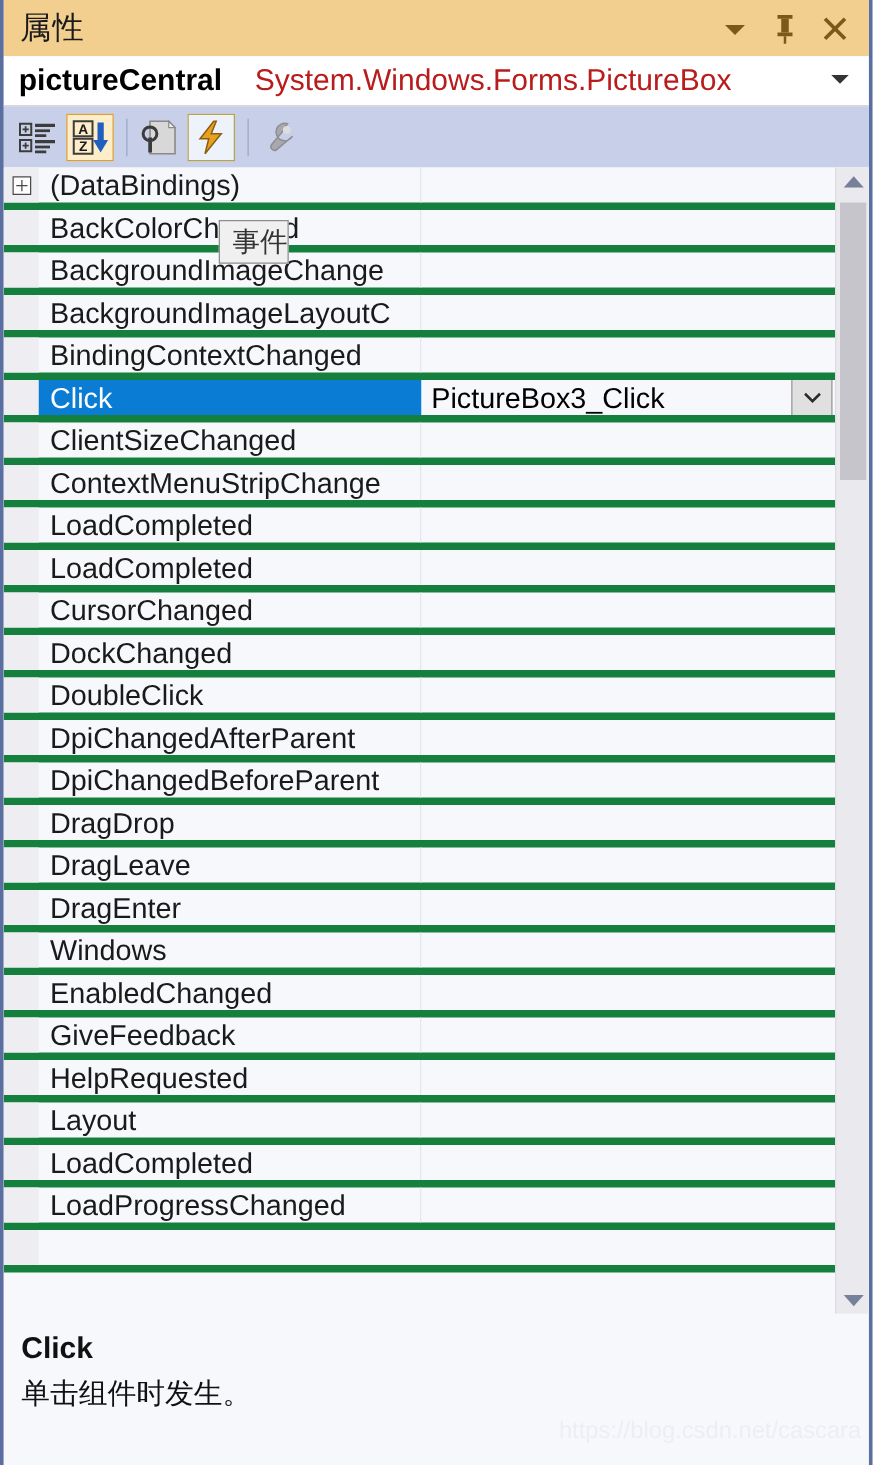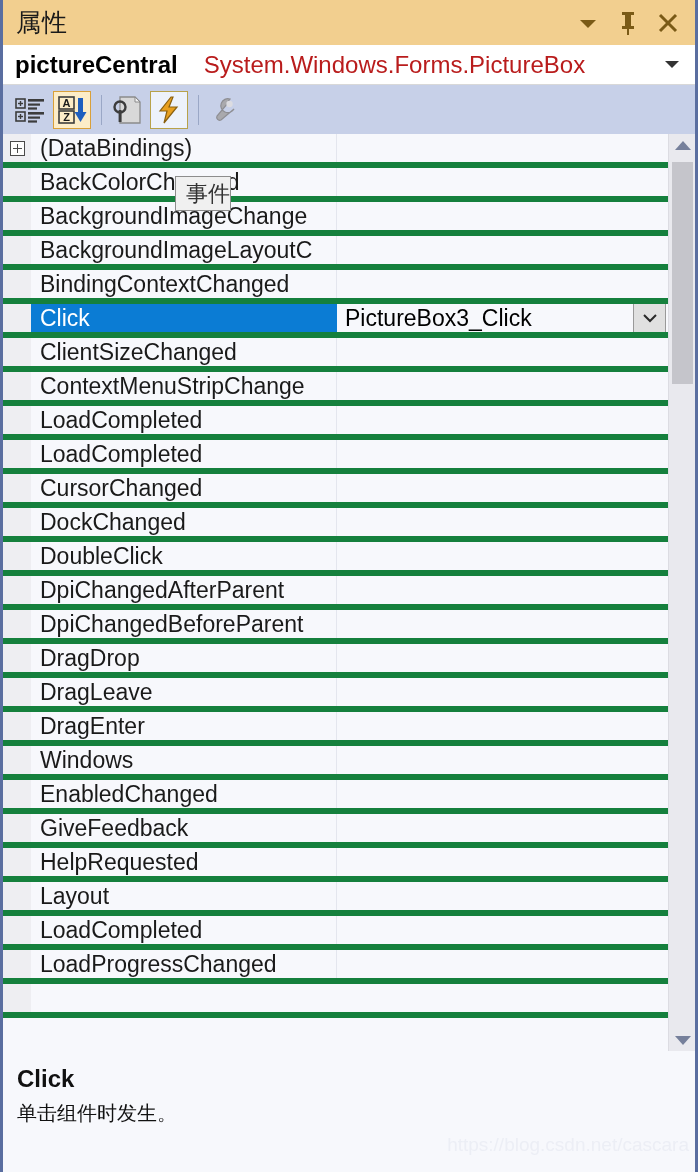--- a/index.html
+++ b/index.html
@@ -251,21 +251,21 @@
     background: #f7f8fc;
     padding: 12px 14px;
   }
   #desc-title {
     font-size: 24px;
     font-weight: bold;
     color: #111;
     line-height: 1.1;
   }
   #desc-body {
-    font-size: 20px;
+    font-size: 23px;
     color: #111;
     margin-top: 9px;
     line-height: 1.2;
   }
   #watermark {
     position: absolute;
     right: 6px; bottom: 16px;
     font-size: 19px;
     color: #eceef5;
     white-space: nowrap;

